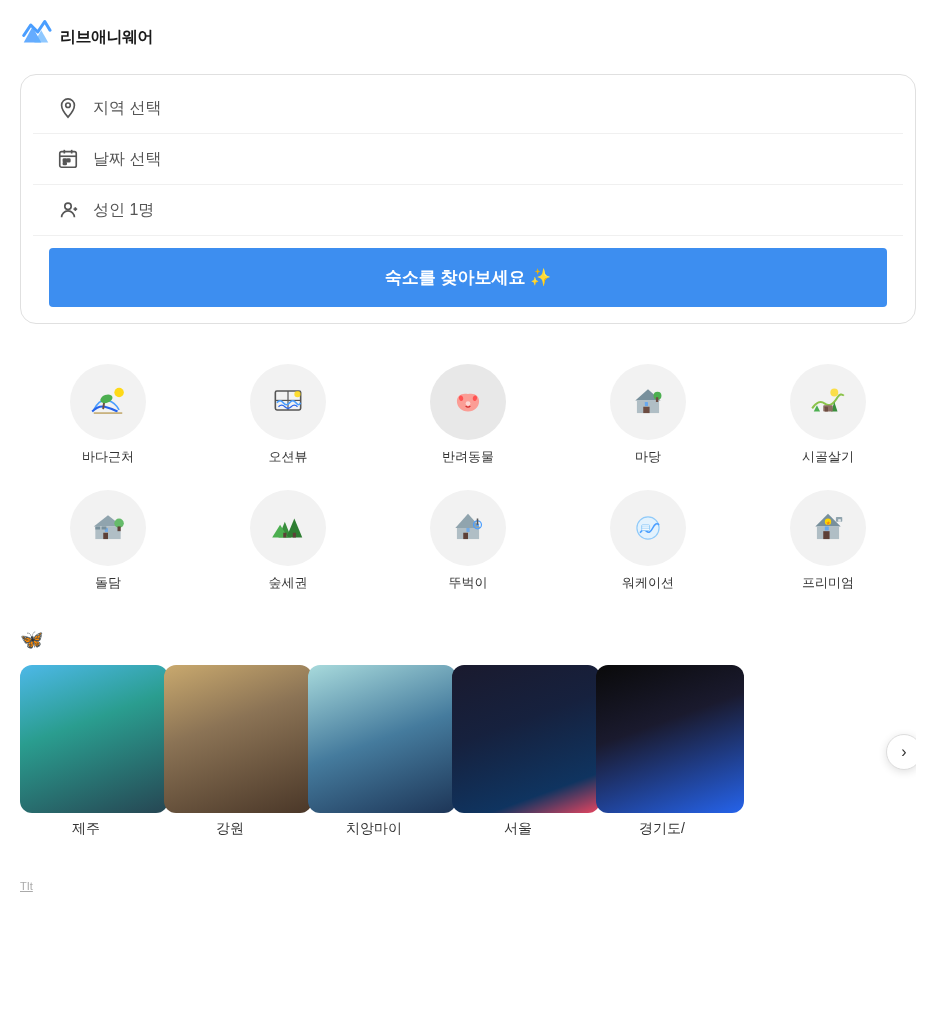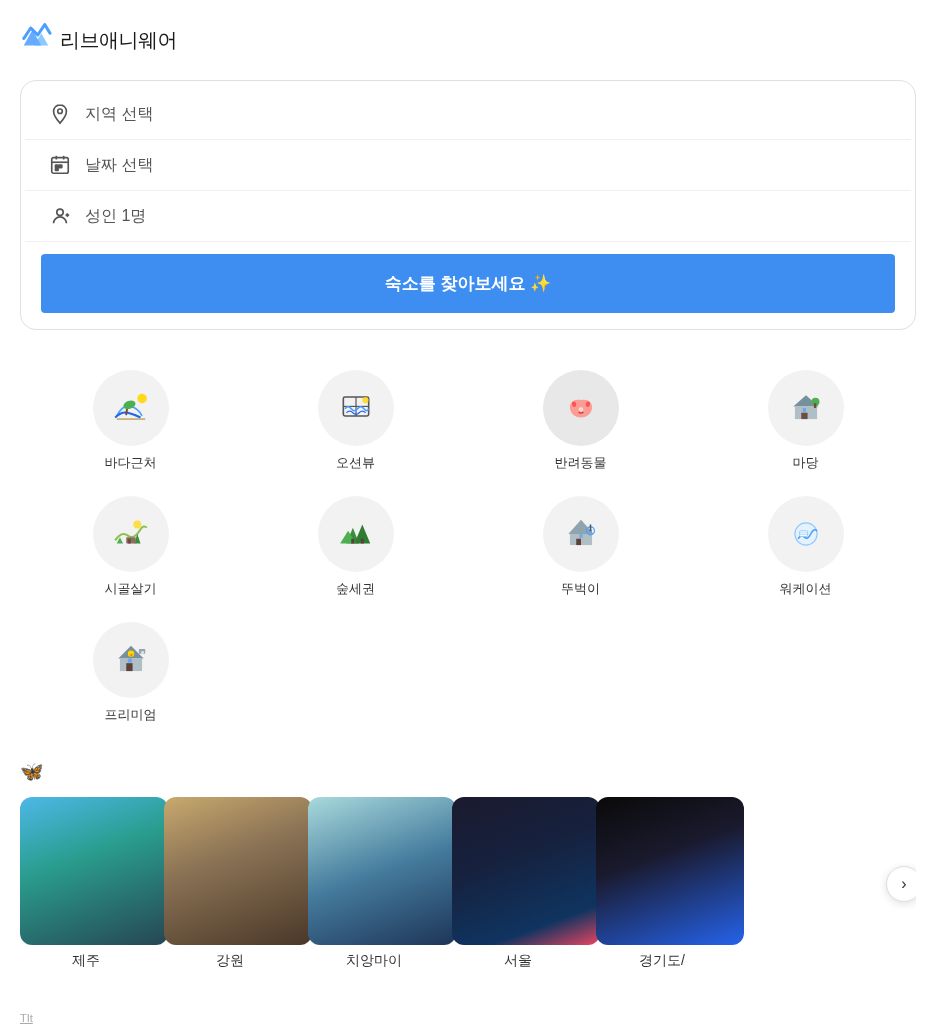--- a/index.html
+++ b/index.html
@@ -17,33 +17,33 @@
       display: flex;
       align-items: center;
       padding: 16px 20px;
       gap: 8px;
     }
     .logo-icon {
       width: 32px;
       height: 28px;
     }
     .logo-text {
-      font-size: 20px;
-      font-weight: 400;
+      font-size: 16px;
+      font-weight: 700;
       color: #1a1a1a;
       letter-spacing: -0.5px;
       margin-top: 11px;
     }
 
     
     .search-container {
       margin: 10px 20px 2px;
       border: 1.5px solid #e0e0e0;
       border-radius: 16px;
-      padding: 8px 4px;
+      padding: 8px 12px;
       background: #fff;
     }
     .search-row {
       display: flex;
       align-items: center;
       padding: 14px 24px;
       cursor: pointer;
       gap: 14px;
     }
     .search-row:not(:last-of-type) {
@@ -77,21 +77,21 @@
       justify-content: center;
       gap: 6px;
     }
 
     
     .category-section {
       margin: 32px 20px 0;
     }
     .category-grid {
       display: grid;
-      grid-template-columns: repeat(4, 1fr);
+      grid-template-columns: repeat(5, 1fr);
       gap: 8px 4px;
     }
     .category-item {
       display: flex;
       flex-direction: column;
       align-items: center;
       gap: 8px;
       cursor: pointer;
       padding: 8px 4px;
     }
@@ -321,20 +321,35 @@
     <path d="M28 36 L32 24 L36 36Z" fill="#388e3c"></path>
     <rect x="18" y="28" width="12" height="8" rx="1" fill="#8d6e63"></rect>
     <rect x="20" y="30" width="4" height="6" rx="0.5" fill="#6d4c41"></rect>
   </svg>
         </div>
         <span class="category-label">시골살기</span>
       </div>
       <div class="category-item">
         <div class="category-icon-wrap">
           <svg viewBox="0 0 48 48" width="38" height="38" fill="none">
+    <polygon points="24,8 6,22 42,22" fill="#90a4ae"></polygon>
+    <rect x="8" y="22" width="32" height="16" fill="#b0bec5"></rect>
+    <rect x="18" y="30" width="6" height="8" fill="#5d4037"></rect>
+    <rect x="20" y="24" width="4" height="5" rx="0.5" fill="#4a9eff" opacity="0.6"></rect>
+    <circle cx="38" cy="18" r="6" fill="#66bb6a"></circle>
+    <rect x="36" y="22" width="4" height="6" fill="#5d4037"></rect>
+    <rect x="8" y="22" width="6" height="4" rx="0.5" fill="#78909c"></rect>
+    <rect x="16" y="22" width="6" height="4" rx="0.5" fill="#78909c"></rect>
+  </svg>
+        </div>
+        <span class="category-label">돌담</span>
+      </div>
+      <div class="category-item">
+        <div class="category-icon-wrap">
+          <svg viewBox="0 0 48 48" width="38" height="38" fill="none">
     <polygon points="12,36 20,16 28,36" fill="#388e3c"></polygon>
     <polygon points="22,36 32,12 42,36" fill="#2e7d32"></polygon>
     <polygon points="4,36 14,20 24,36" fill="#4caf50"></polygon>
     <rect x="18" y="30" width="4" height="6" fill="#5d4037"></rect>
     <rect x="30" y="30" width="4" height="6" fill="#5d4037"></rect>
   </svg>
         </div>
         <span class="category-label">숲세권</span>
       </div>
       <div class="category-item">

